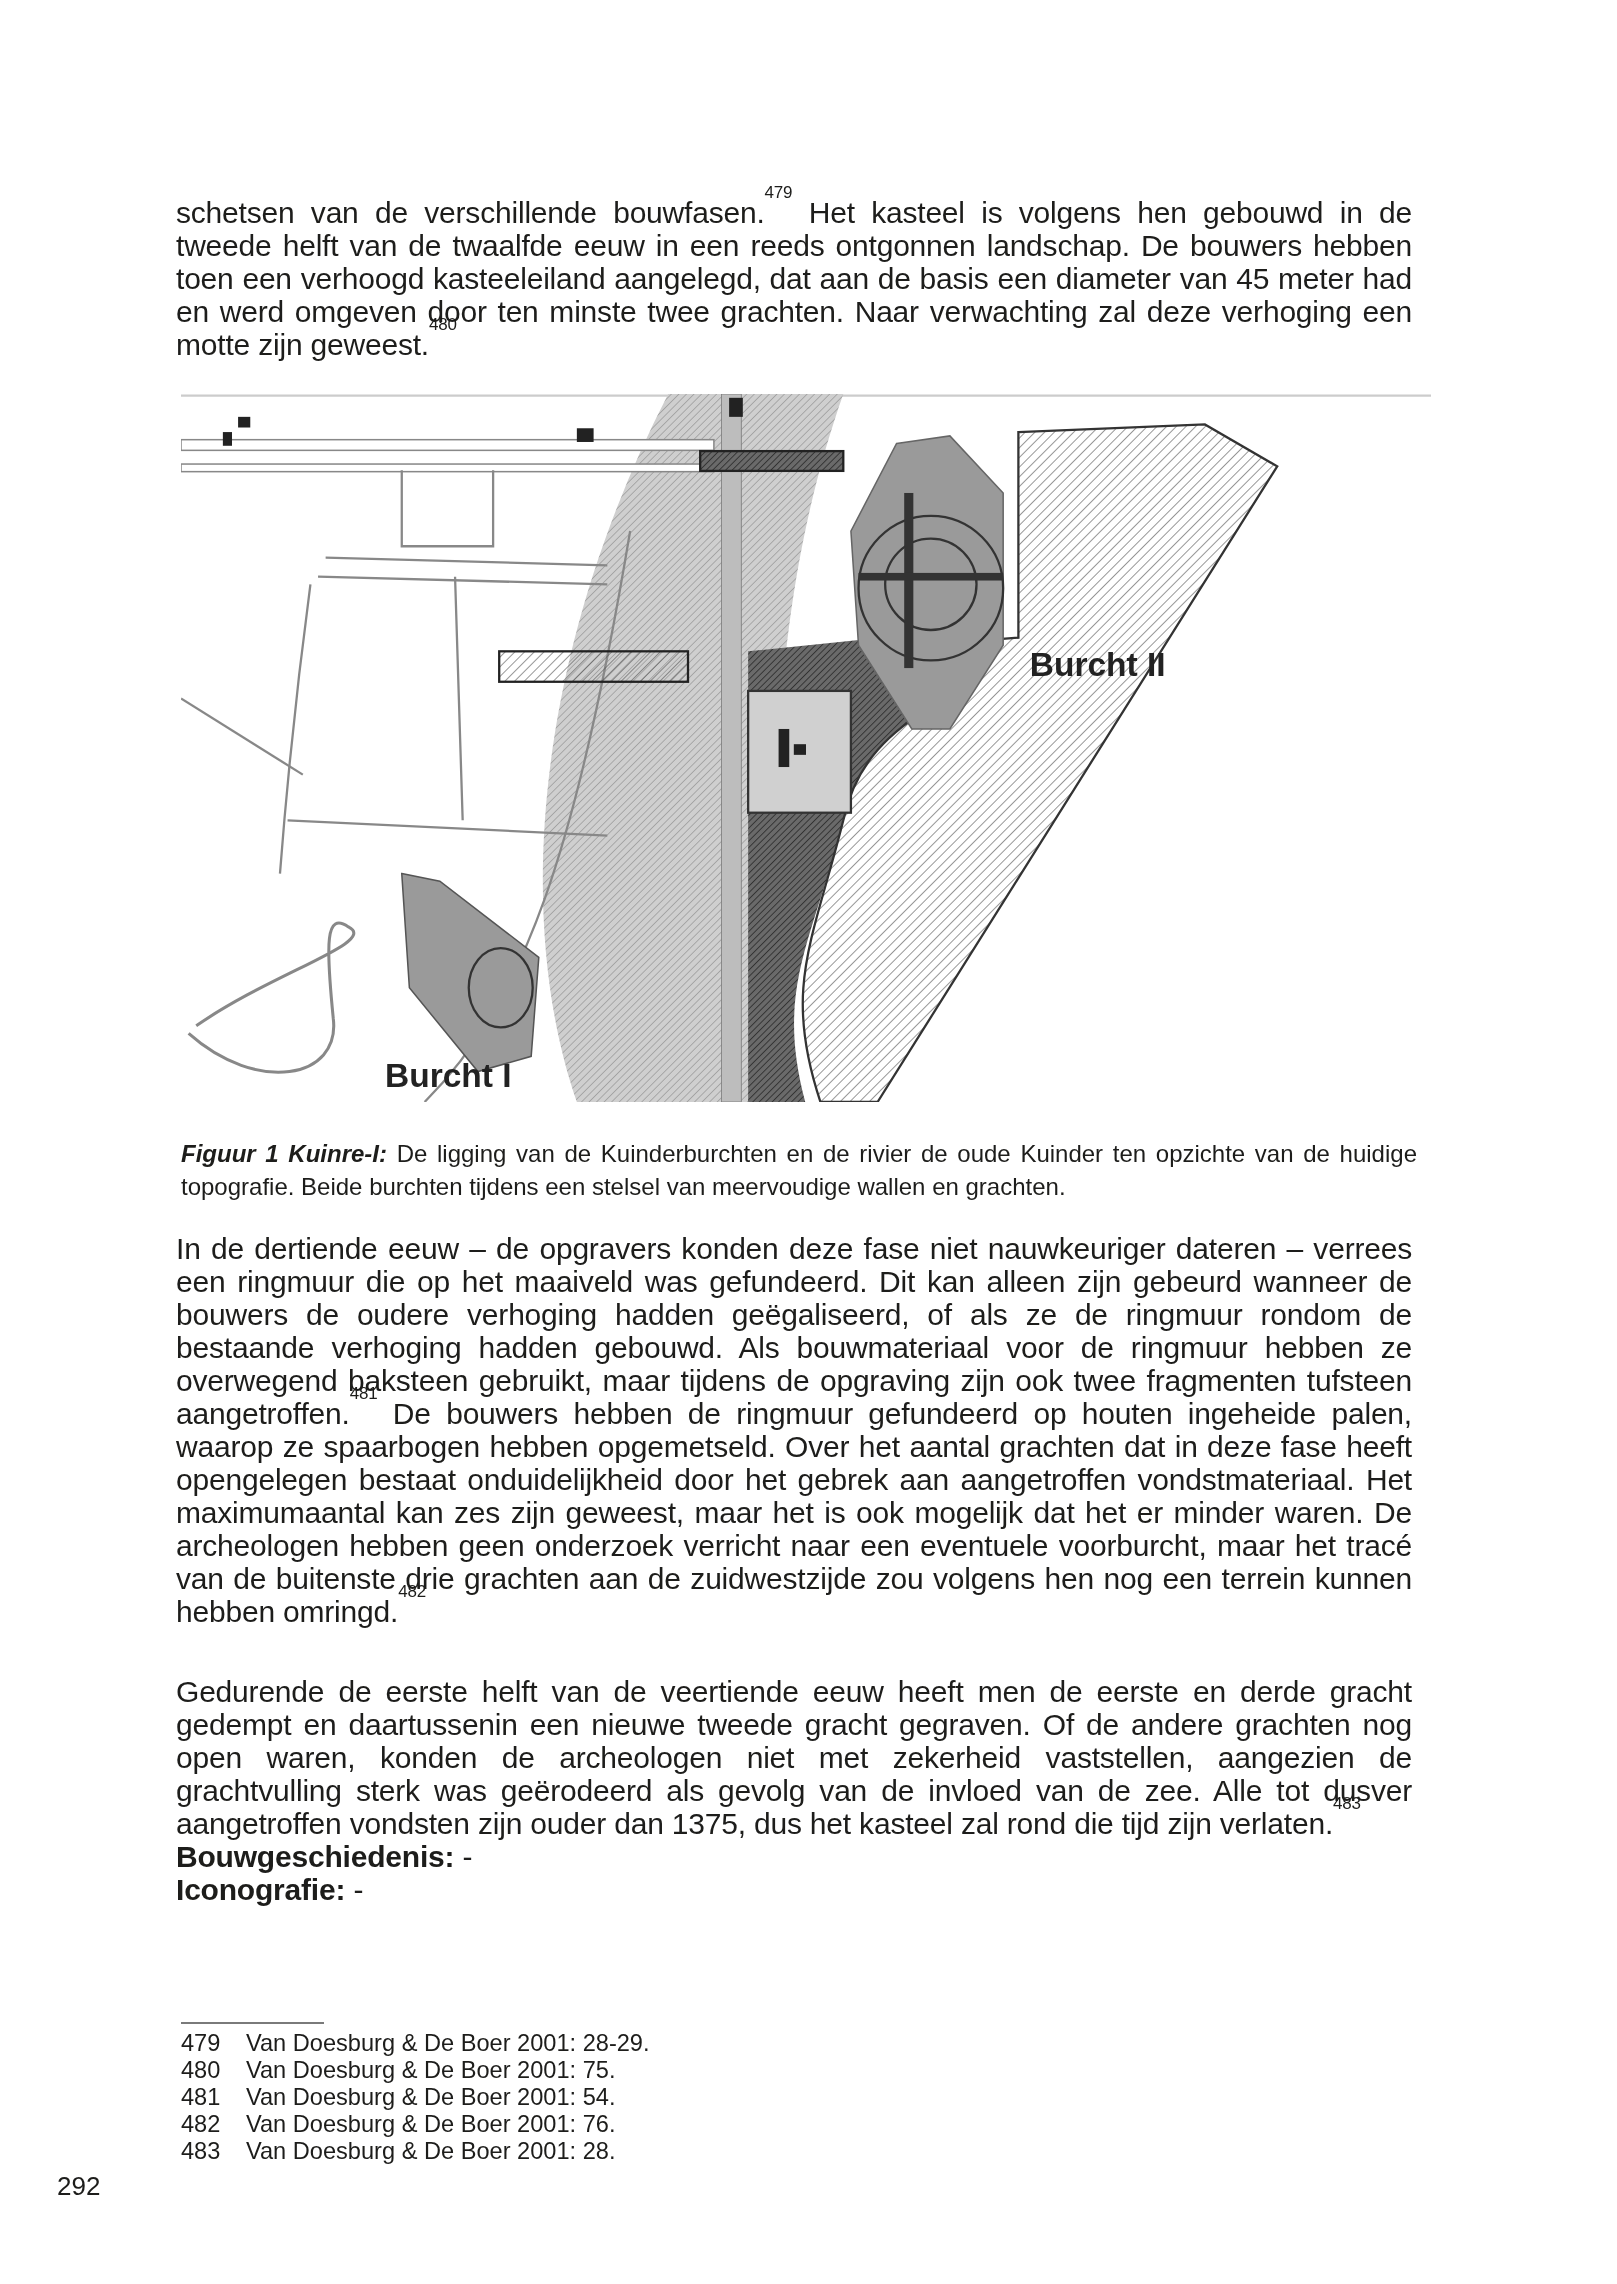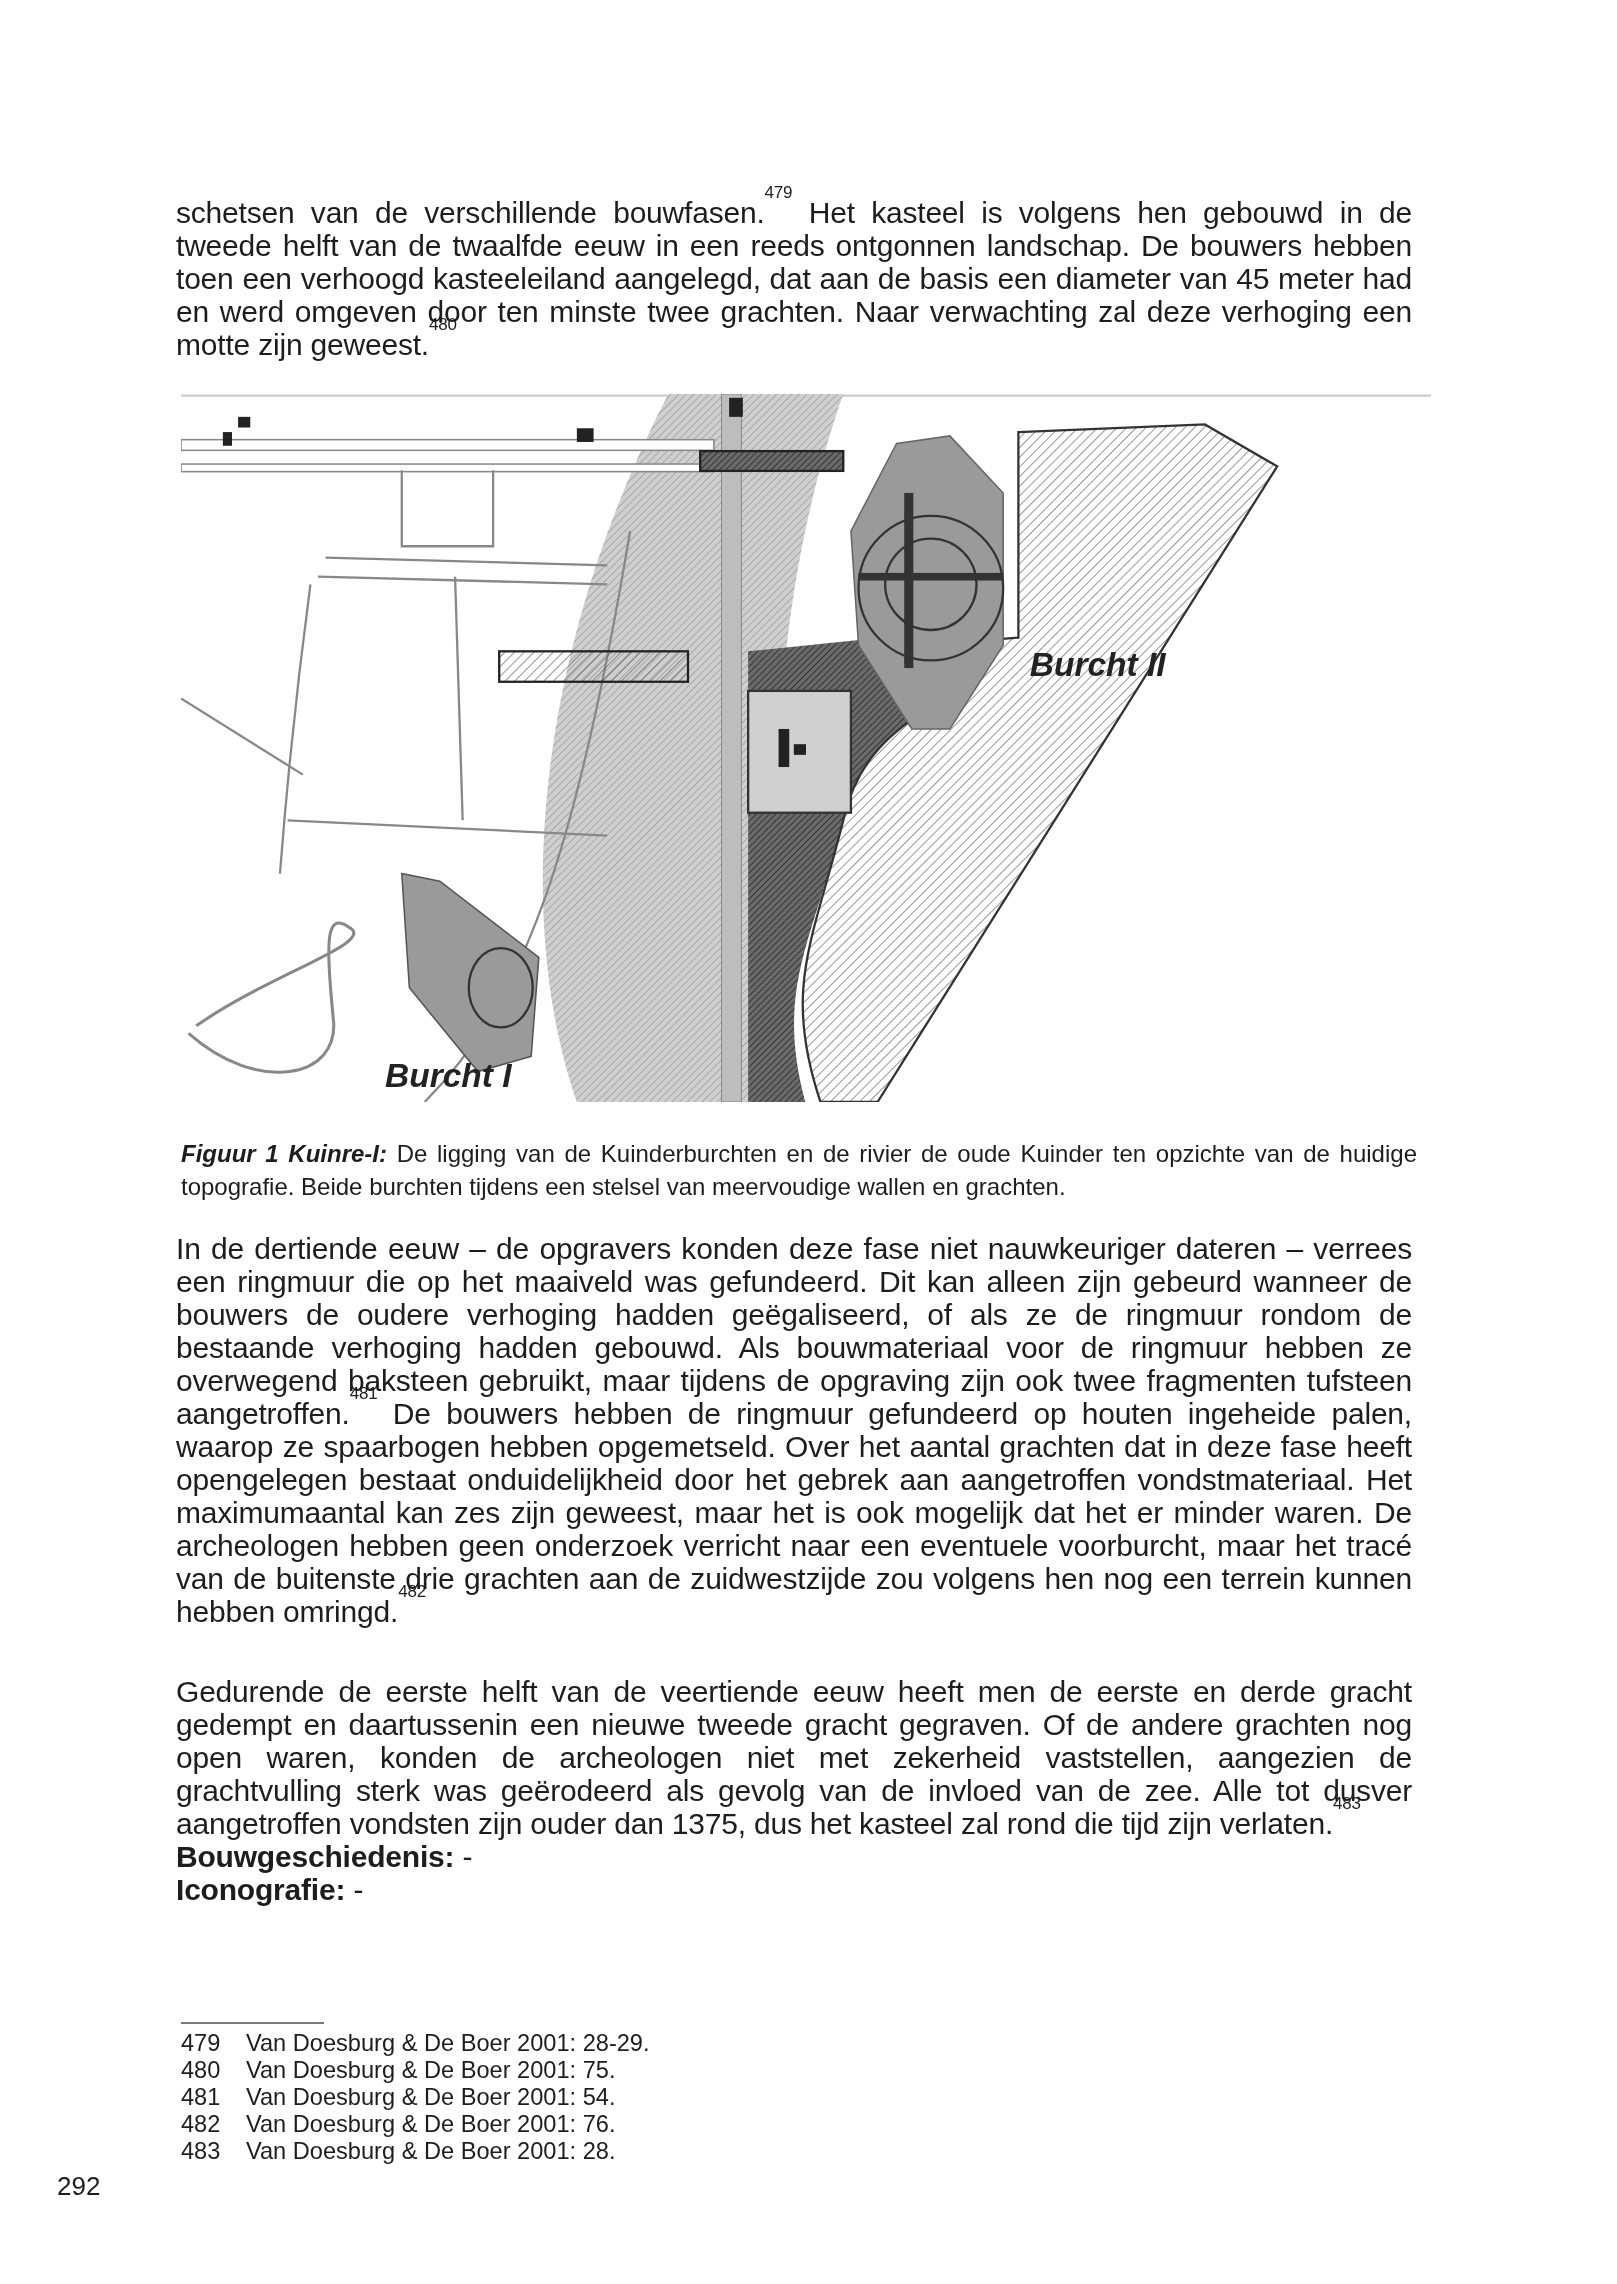--- a/index.html
+++ b/index.html
@@ -3,21 +3,21 @@
 <meta charset="utf-8">
 <style>
   html,body{margin:0;padding:0;background:#fff;}
   body{width:1618px;height:2284px;position:relative;overflow:hidden;color:#1d1d1b;
        font-family:"Liberation Sans","DejaVu Sans",sans-serif;}
   .txt{position:absolute;left:176px;width:1236px;font-size:30px;line-height:33px;text-align:justify;letter-spacing:-0.2px;}
   .txt p{margin:0;}
   sup{font-size:17px;line-height:0;vertical-align:top;position:relative;top:-3px;}
   .caption{position:absolute;left:181px;width:1236px;top:1137px;font-size:24px;line-height:33px;text-align:justify;}
   .caption b{font-weight:bold;font-style:italic;}
-  .map{position:absolute;left:181px;top:394px;width:1250px;height:708px;font-style:italic;}
+  .map{position:absolute;left:181px;top:394px;width:1250px;height:708px;}
   .fnrule{position:absolute;left:181px;top:2022px;width:143px;height:1.5px;background:#7a7a7a;}
   .footnotes{position:absolute;left:181px;top:2030px;font-size:23.6px;line-height:27px;}
   .fn{display:flex;}
   .fn .num{width:65px;}
   .pagenum{position:absolute;left:57px;top:2171px;font-size:26px;}
 </style>
 </head>
 <body>
 
 <div class="txt" style="top:196px;">

